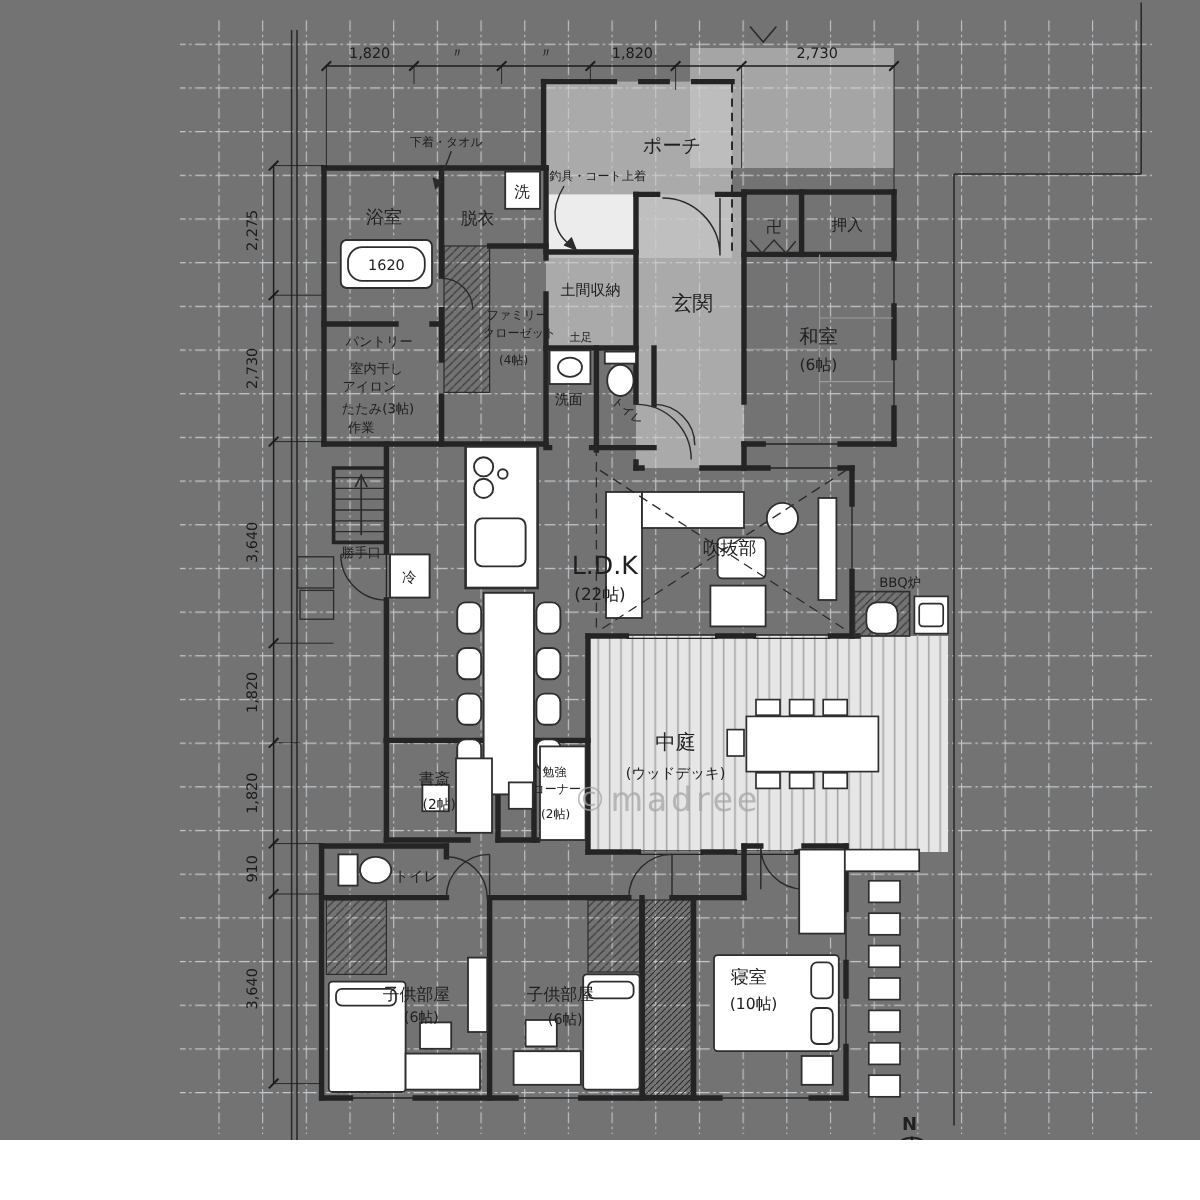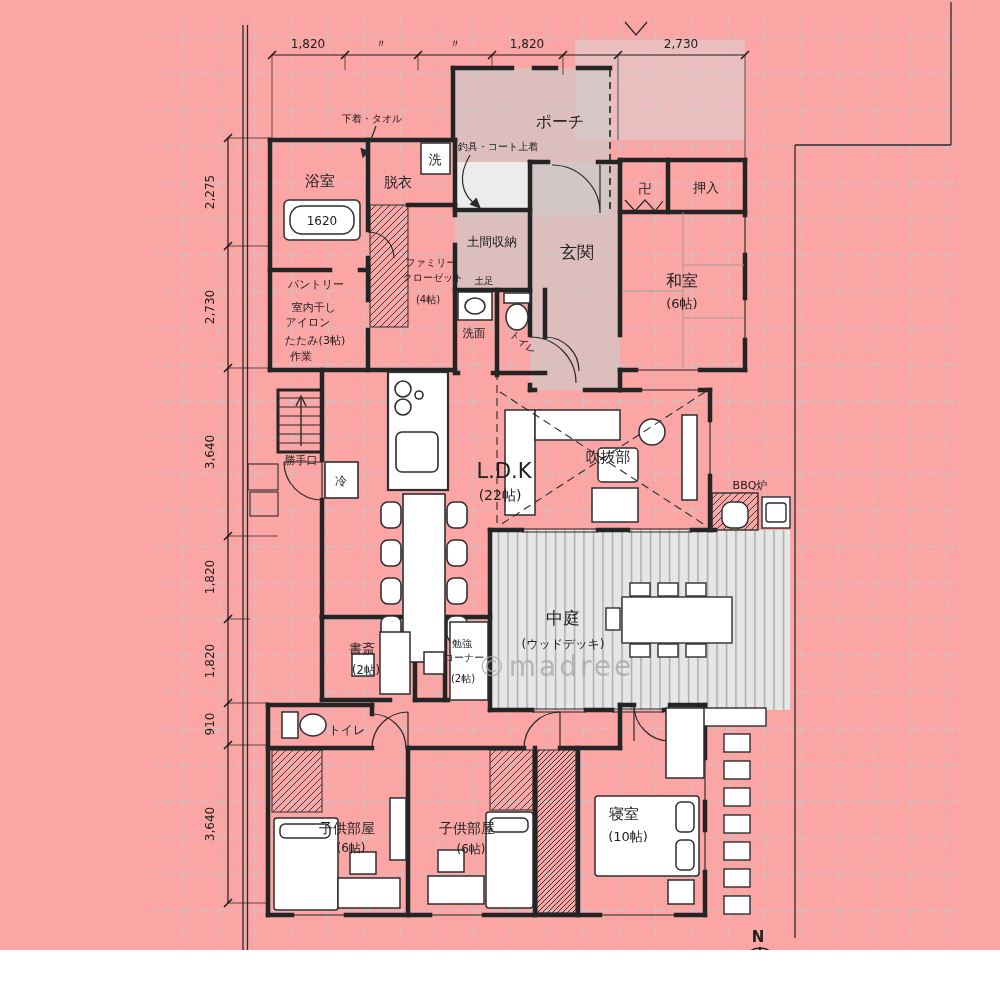--- a/index.html
+++ b/index.html
@@ -1,16 +1,16 @@
 <!DOCTYPE html>
 <html><head>
 <meta charset="utf-8">
 <style>
   html,body{margin:0;padding:0;background:#ffffff;}
-  #stage{position:relative;width:1000px;height:950px;background:#fca5a5;overflow:hidden;
+  #stage{position:relative;width:1000px;height:950px;background:#737373;overflow:hidden;
          font-family:"DejaVu Sans",sans-serif;}
   svg{position:absolute;left:0;top:0;}
   text{fill:#202020;}
   .hand{font-family:"DejaVu Sans",sans-serif;}
   .dim{font-size:12px;fill:#1c1c1c;}
   .rm-lg{font-size:17px;}
   .rm-md{font-size:14px;}
   .rm-sm{font-size:11px;}
   .rm-xs{font-size:10px;}
   .wm{font-size:28px;fill:#a6a6a6;opacity:.75;letter-spacing:3px;}

